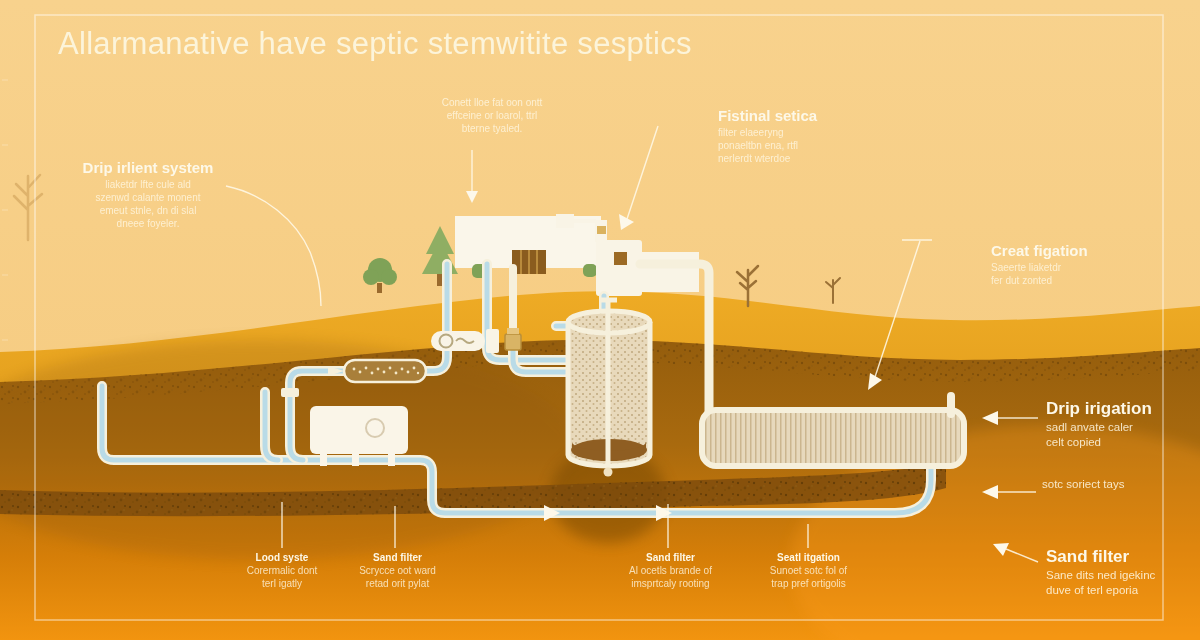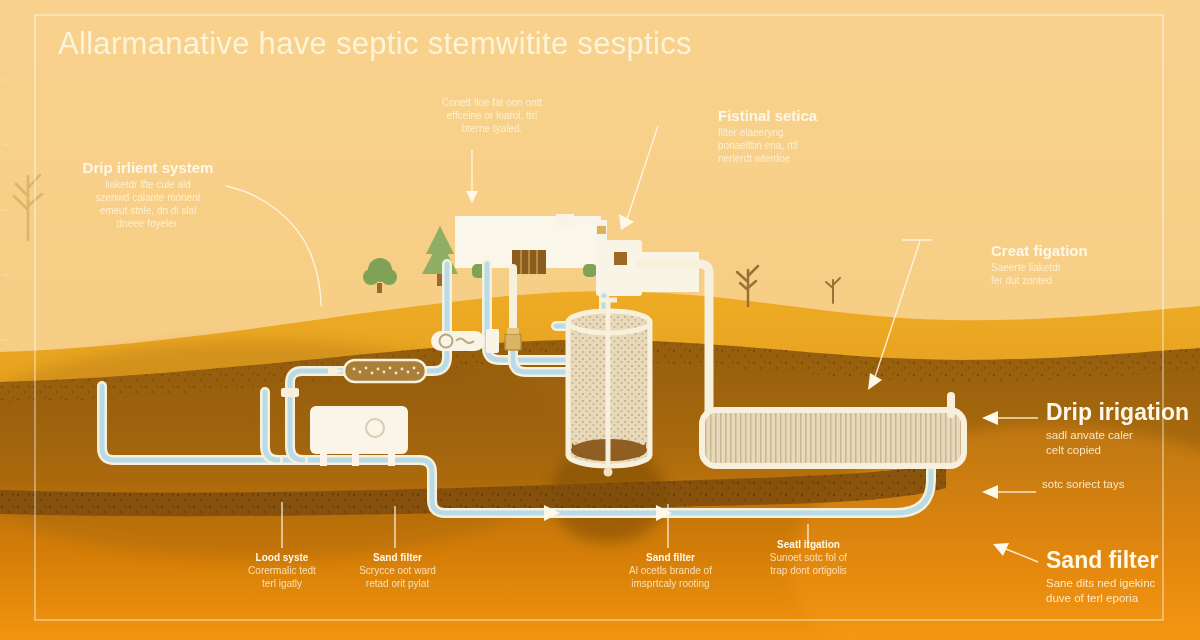--- a/index.html
+++ b/index.html
@@ -5,21 +5,21 @@
   html,body{margin:0;padding:0;background:#f8d28d;}
   .stage{position:relative;width:1200px;height:640px;overflow:hidden;
          font-family:"Liberation Sans",sans-serif;}
   .scene{position:absolute;left:0;top:0;}
   .title{position:absolute;left:58px;top:26px;font-size:31px;font-weight:400;
          letter-spacing:.3px;color:#fcf4da;}
   .lbl{position:absolute;}
   .lbl .h{font-weight:bold;font-size:15px;line-height:1.3;color:#fdf8e8;}
   .lbl .s{font-size:10px;line-height:1.32;color:rgba(255,249,230,.78);}
   .c{text-align:center;}
-  .right .h{font-size:23px;}
+  .right .h{font-size:17px;}
   .right .s{font-size:11.5px;color:rgba(255,249,230,.85);}
   .bottom .h{font-size:10px;}
 </style>
 </head>
 <body>
 
 <div class="stage">
 
 <svg class="scene" width="1200" height="640" viewBox="0 0 1200 640">
   <defs>
@@ -267,35 +267,35 @@
 </div>
 
 <div class="lbl right" style="left:1046px;top:546px;width:150px;">
   <div class="h">Sand filter</div>
   <div class="s">Sane dits ned igekinc</div>
   <div class="s">duve of terl eporia</div>
 </div>
 
 <div class="lbl c bottom" style="left:218px;top:551px;width:128px;">
   <div class="h">Lood syste</div>
-  <div class="s">Corermalic tedt</div>
+  <div class="s">Corermalic dont</div>
   <div class="s">terl igatly</div>
 </div>
 
 <div class="lbl c bottom" style="left:330px;top:551px;width:135px;">
   <div class="h">Sand filter</div>
   <div class="s">Scrycce oot ward</div>
   <div class="s">retad orit pylat</div>
 </div>
 
 <div class="lbl c bottom" style="left:598px;top:551px;width:145px;">
   <div class="h">Sand filter</div>
   <div class="s">Al ocetls brande of</div>
   <div class="s">imsprtcaly rooting</div>
 </div>
 
-<div class="lbl c bottom" style="left:736px;top:538px;width:145px;">
+<div class="lbl c bottom" style="left:736px;top:551px;width:145px;">
   <div class="h">Seatl itgation</div>
   <div class="s">Sunoet sotc fol of</div>
-  <div class="s">trap dont ortigolis</div>
+  <div class="s">trap pref ortigolis</div>
 </div>
 
 </div>
 
 </body></html>

